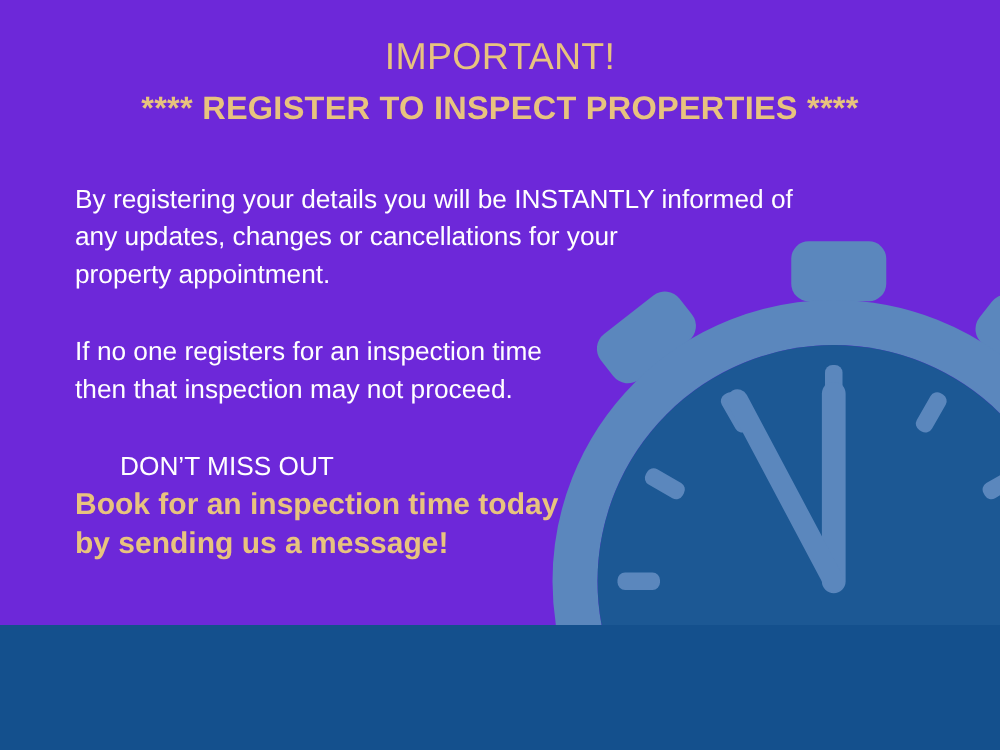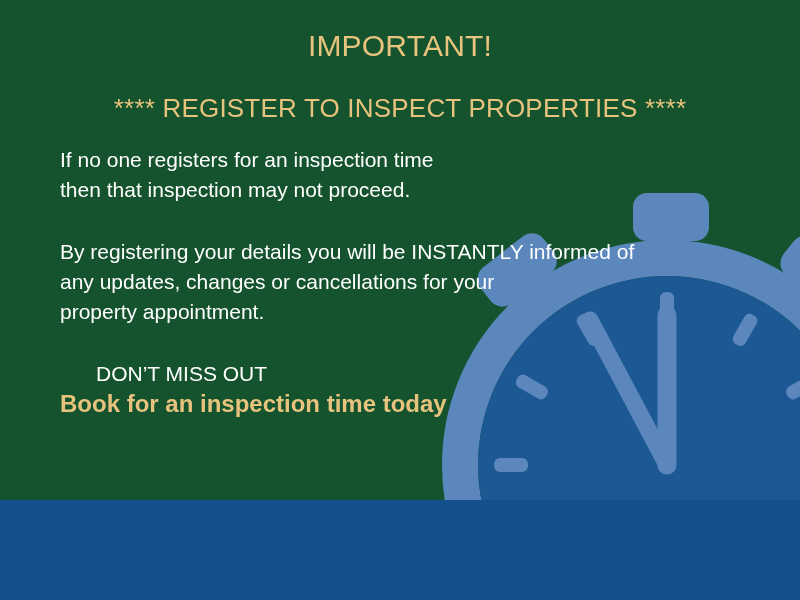--- a/index.html
+++ b/index.html
@@ -13,21 +13,21 @@
     background: #14508d;
     font-family: "Liberation Sans", sans-serif;
     position: relative;
   }
 
   #slide {
     position: absolute;
     inset: 0;
     width: 800px;
     height: 500px;
-    background: #14532d;
+    background: #6d28d9;
     overflow: hidden;
   }
 
   
   #clock-graphic {
     position: absolute;
     left: 0;
     top: 0;
     width: 800px;
     height: 600px;
@@ -55,23 +55,23 @@
     color: #e8c37e;
     font-size: 30px;
     font-weight: 400;
     line-height: 36px;
     letter-spacing: 0.2px;
   }
 
   .headline-2 {
     color: #e8c37e;
     font-size: 26px;
-    font-weight: normal;
+    font-weight: bold;
     line-height: 34px;
-    margin-top: 27px;
+    margin-top: 5px;
     letter-spacing: 0.2px;
   }
 
   .body-block {
     position: absolute;
     left: 60px;
     top: 145px;
     width: 660px;
   }
 
@@ -188,30 +188,31 @@
   <div id="content">
 
     <div class="headline-block">
       <div class="headline-1">IMPORTANT!</div>
       <div class="headline-2">****  REGISTER TO INSPECT PROPERTIES ****</div>
     </div>
 
     <div class="body-block">
 
       <p class="para">
-        <span>If no one registers for an inspection time</span><br>
-        <span>then that inspection may not proceed.</span>
-      </p>
-
-      <p class="para">
         <span>By registering your details  you will be INSTANTLY informed of</span><br>
         <span>any updates, changes or cancellations for your</span><br>
         <span>property appointment.</span>
       </p>
 
       <p class="para">
+        <span>If no one registers for an inspection time</span><br>
+        <span>then that inspection may not proceed.</span>
+      </p>
+
+      <p class="para">
         <span class="cta-line-white">DON’T MISS OUT</span><br>
         <span class="cta-line-gold">Book for an inspection time today</span><br>
+        <span class="cta-line-gold">by sending us a message!</span>
       </p>
 
     </div>
   </div>
 </div>
 
 </body></html>

